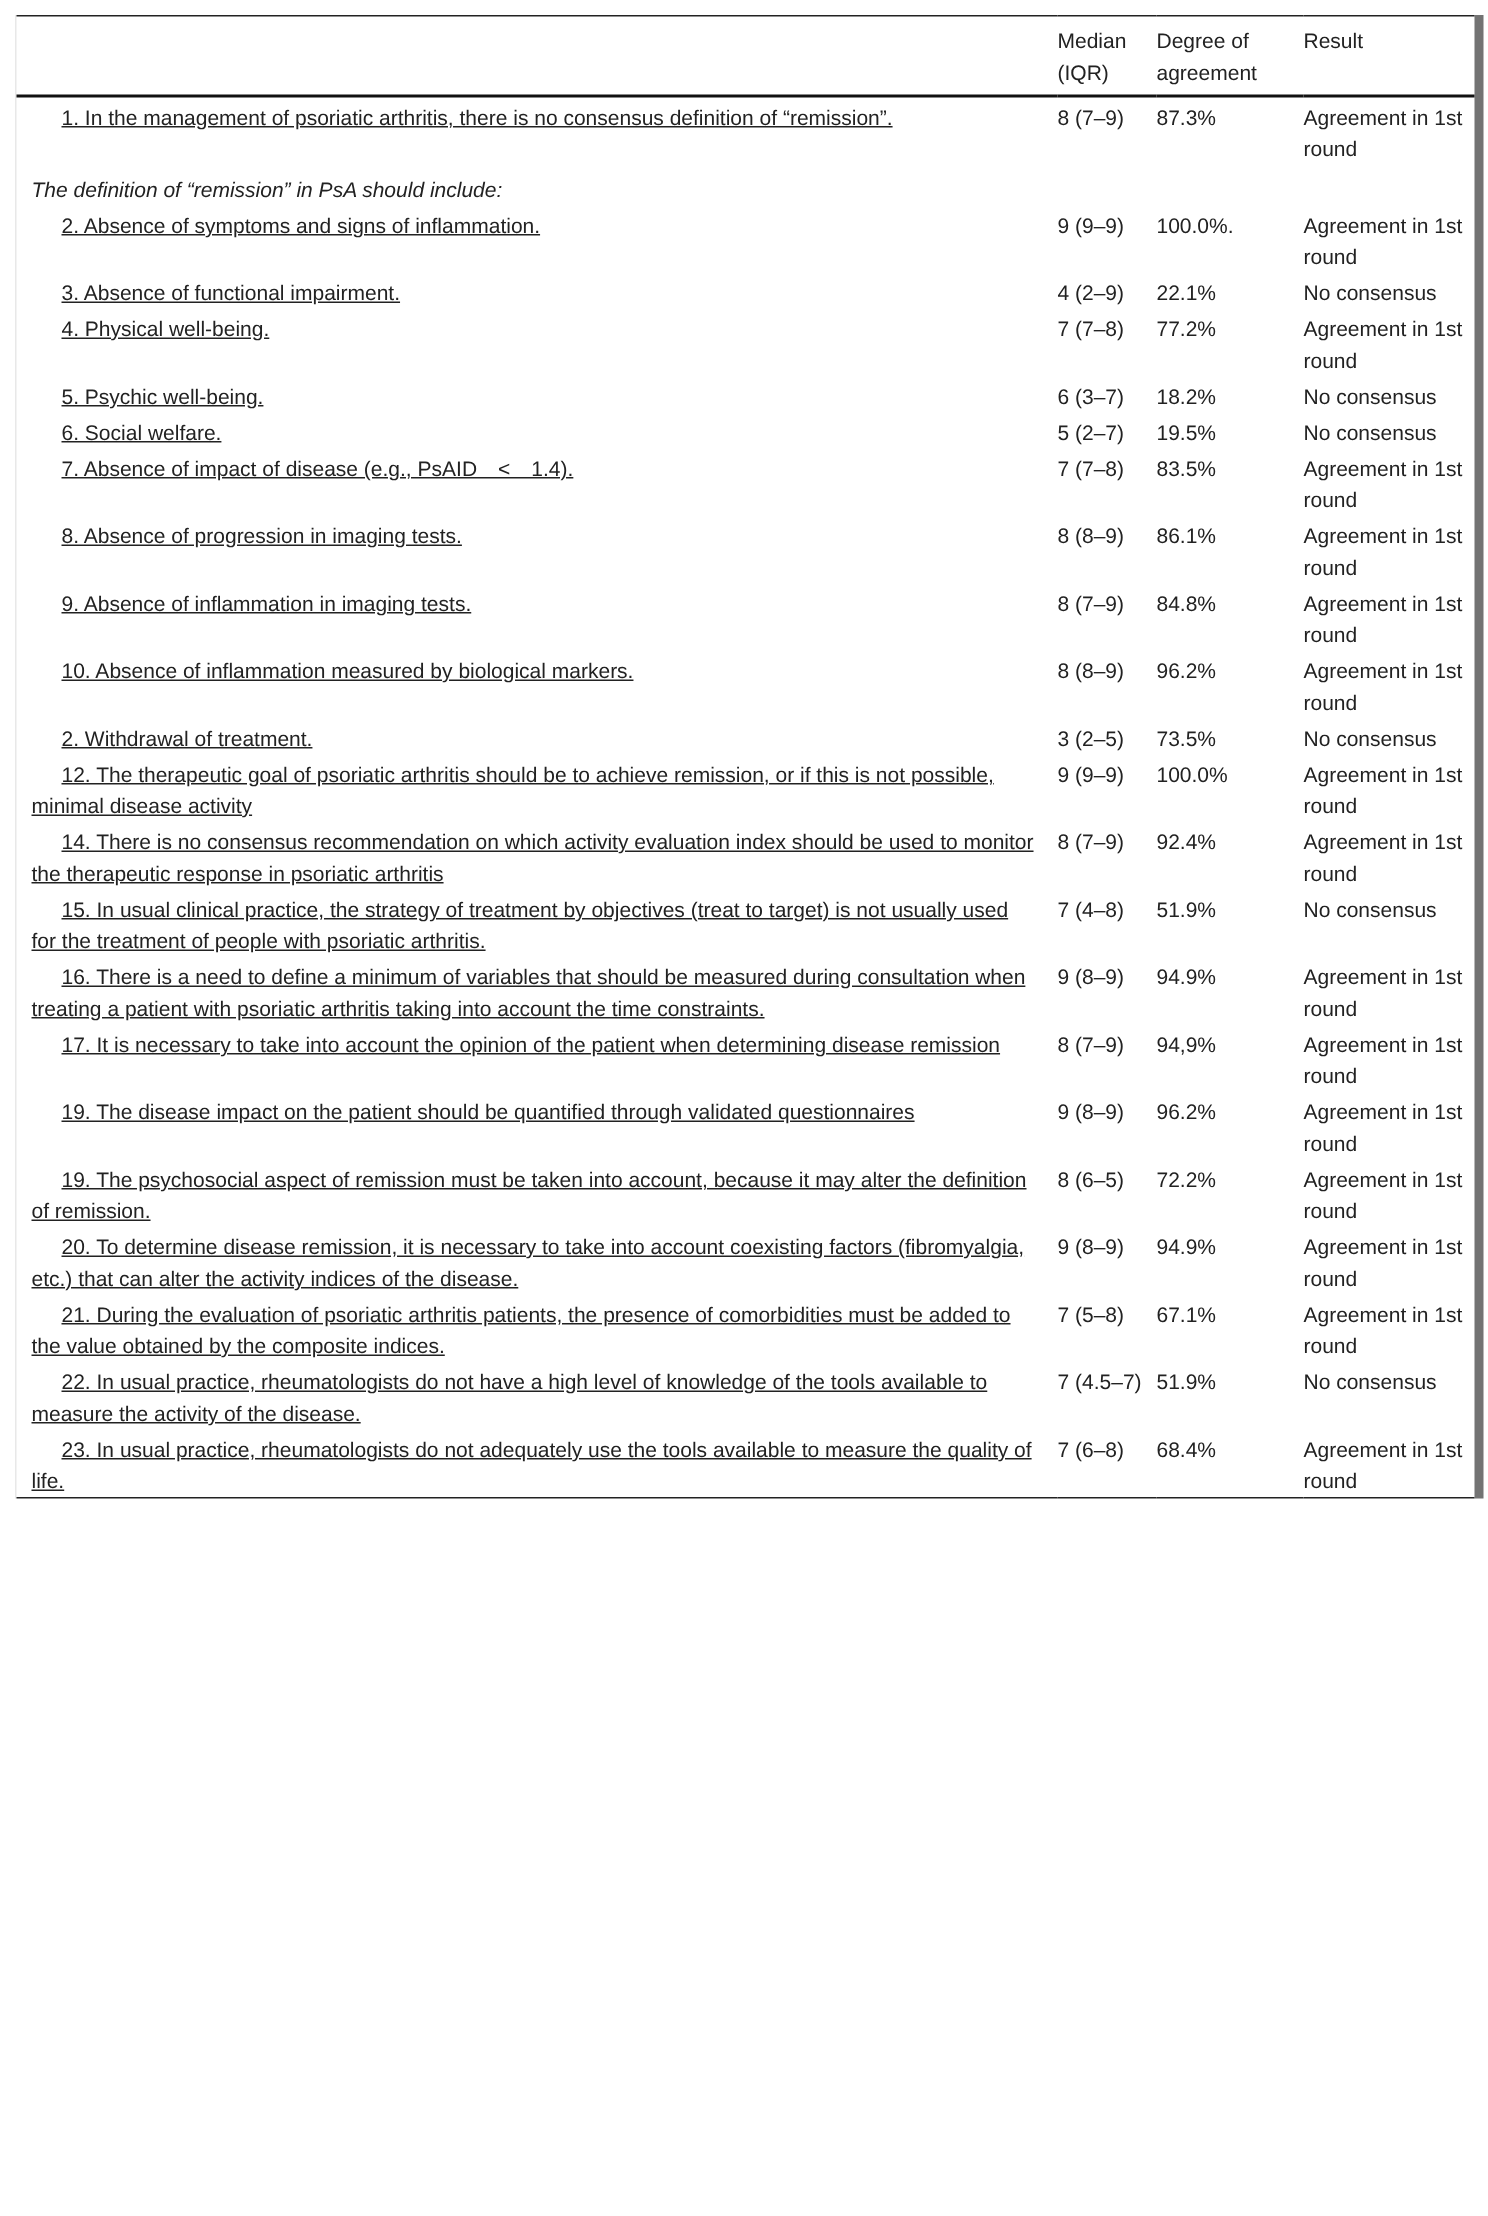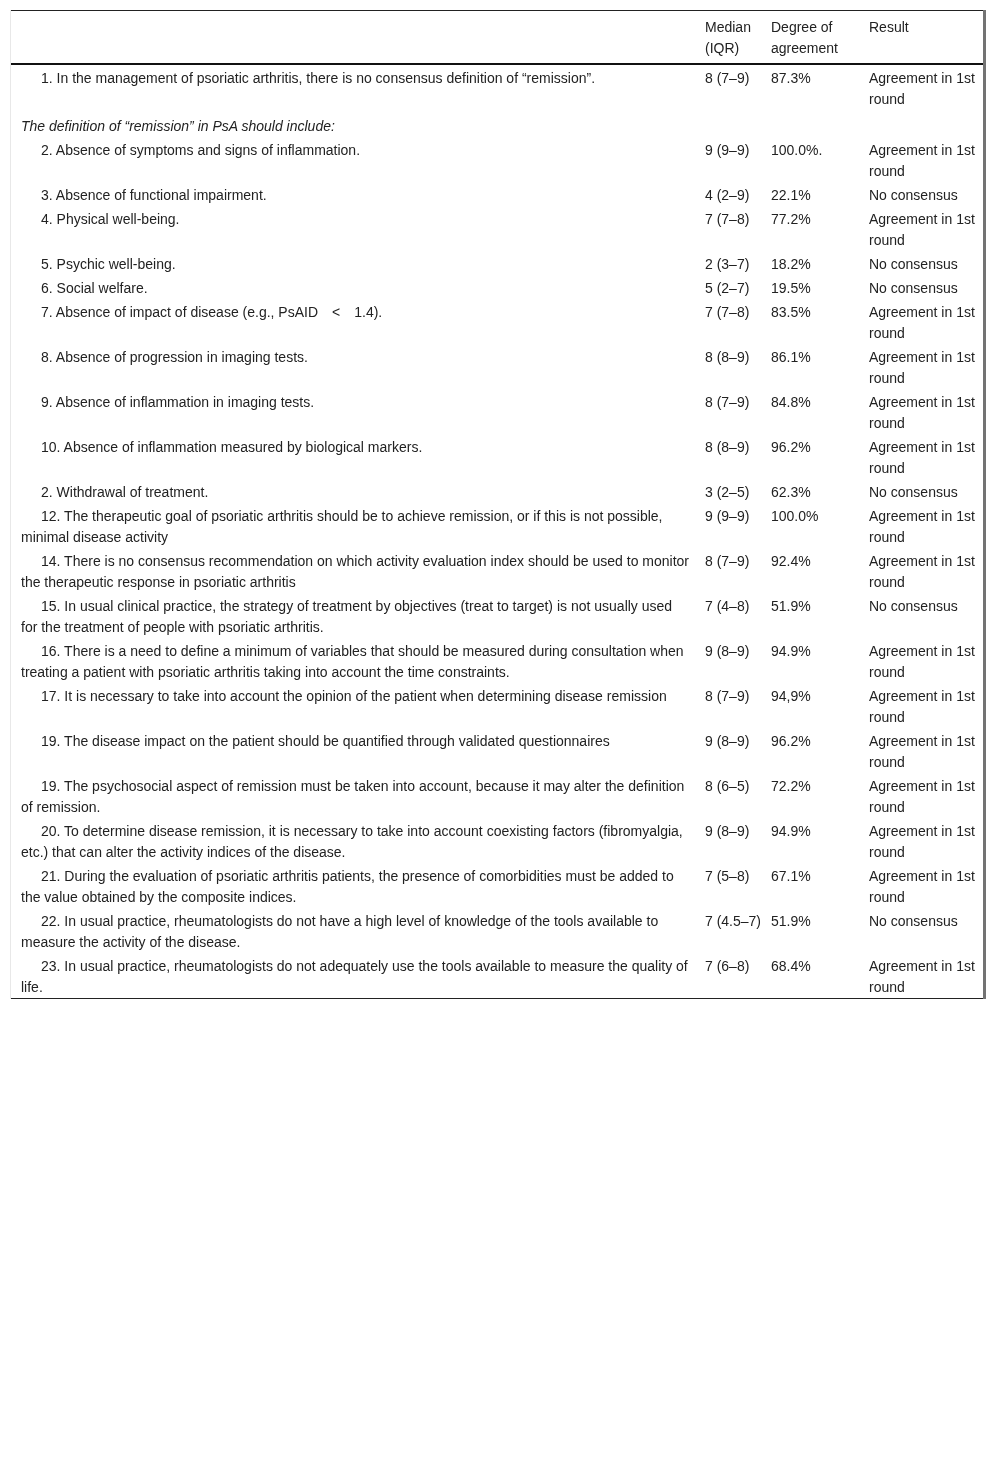--- a/index.html
+++ b/index.html
@@ -1,26 +1,26 @@
 <!DOCTYPE html>
 <html><head>
 <meta charset="utf-8">
 <style>
   html, body { margin: 0; padding: 0; background: #ffffff; }
   body { width: 992px; height: 1477px; font-family: "Liberation Sans", sans-serif; font-size: 14px; color: #222; }
-  .wrap { position: absolute; left: 10px; top: 10px; width: 972px; border-left: 1px solid #e8e8e8; border-right: 3px solid #737373; }
+  .wrap { position: absolute; left: 10px; top: 10px; width: 972px; border-left: 1px solid #e8e8e8; border-right: 6px solid #737373; }
   table { width: 100%; border-collapse: collapse; border-top: 1px solid #222; border-bottom: 1px solid #222; }
   th, td { text-align: left; vertical-align: top; line-height: 21px; font-weight: normal; padding: 0; }
   thead th { padding-top: 6px; padding-bottom: 4px; border-bottom: 2px solid #111; }
   tbody td { padding-top: 3px; padding-bottom: 0px; }
   .c0 { width: 670px; padding-left: 10px !important; padding-right: 14px; }
   .c1 { width: 62px; padding-right: 4px; }
   .c2 { width: 90px; padding-right: 8px; }
   .c3 { padding-right: 6px; }
-  .indent { padding-left: 20px; }
+  .indent { padding-left: 20px; text-decoration: underline; }
   .sub td { font-style: italic; padding-top: 6px; }
 </style>
 </head>
 <body>
 
 <div class="wrap">
   <table>
     <thead>
       <tr>
         <th class="c0"></th>
@@ -52,21 +52,21 @@
           <td class="c3">No consensus</td>
         </tr>
         <tr>
           <td class="c0"><span class="indent">4. Physical well-being.</span></td>
           <td class="c1">7 (7–8)</td>
           <td class="c2">77.2%</td>
           <td class="c3">Agreement in 1st round</td>
         </tr>
         <tr>
           <td class="c0"><span class="indent">5. Psychic well-being.</span></td>
-          <td class="c1">2 (3–7)</td>
+          <td class="c1">6 (3–7)</td>
           <td class="c2">18.2%</td>
           <td class="c3">No consensus</td>
         </tr>
         <tr>
           <td class="c0"><span class="indent">6. Social welfare.</span></td>
           <td class="c1">5 (2–7)</td>
           <td class="c2">19.5%</td>
           <td class="c3">No consensus</td>
         </tr>
         <tr>
@@ -89,21 +89,21 @@
         </tr>
         <tr>
           <td class="c0"><span class="indent">10. Absence of inflammation measured by biological markers.</span></td>
           <td class="c1">8 (8–9)</td>
           <td class="c2">96.2%</td>
           <td class="c3">Agreement in 1st round</td>
         </tr>
         <tr>
           <td class="c0"><span class="indent">2. Withdrawal of treatment.</span></td>
           <td class="c1">3 (2–5)</td>
-          <td class="c2">62.3%</td>
+          <td class="c2">73.5%</td>
           <td class="c3">No consensus</td>
         </tr>
         <tr>
           <td class="c0"><span class="indent">12. The therapeutic goal of psoriatic arthritis should be to achieve remission, or if this is not possible, minimal disease activity</span></td>
           <td class="c1">9 (9–9)</td>
           <td class="c2">100.0%</td>
           <td class="c3">Agreement in 1st round</td>
         </tr>
         <tr>
           <td class="c0"><span class="indent">14. There is no consensus recommendation on which activity evaluation index should be used to monitor the therapeutic response in psoriatic arthritis</span></td>

